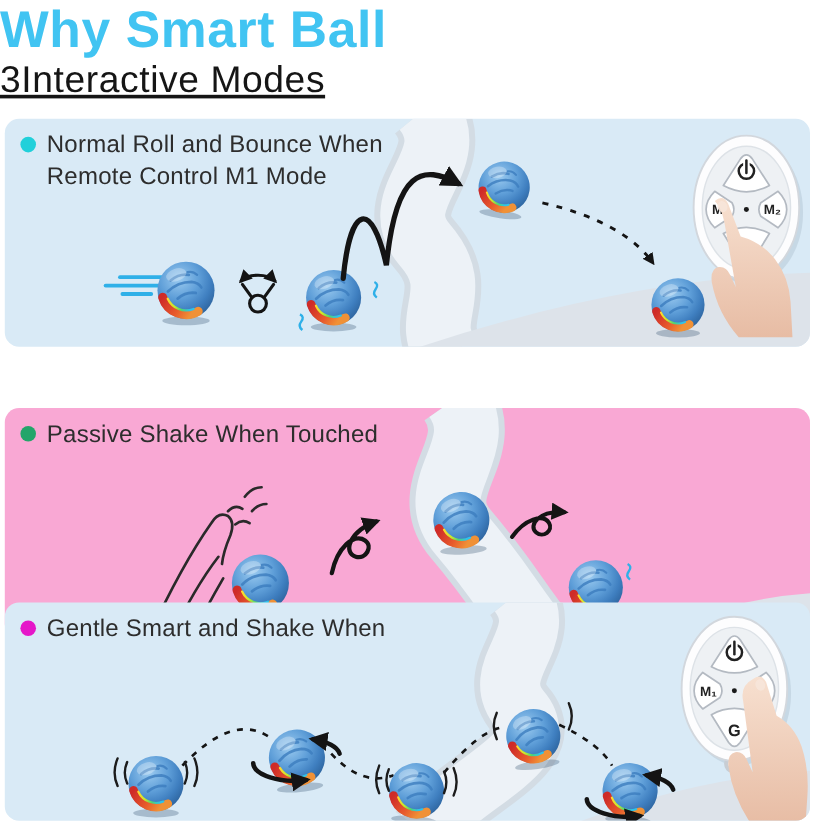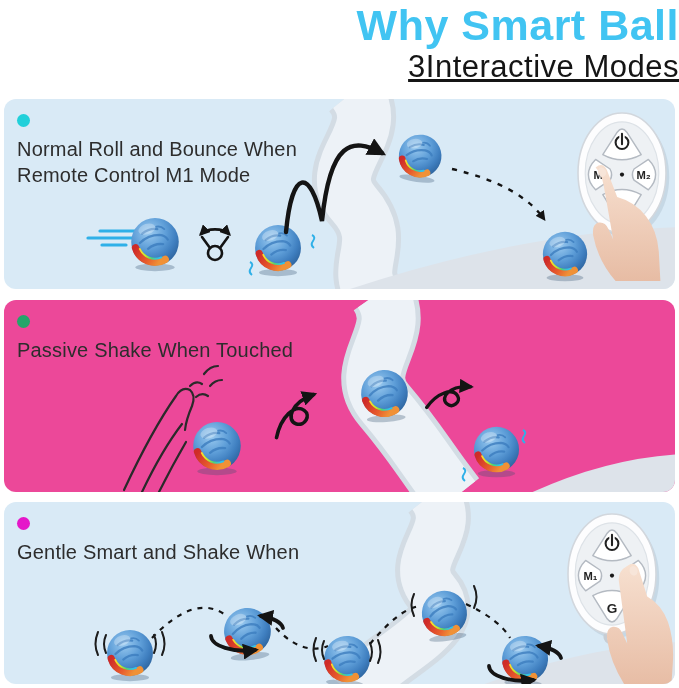--- a/index.html
+++ b/index.html
@@ -1,26 +1,26 @@
 <!DOCTYPE html>
 <html><head>
 <meta charset="utf-8">
 <style>
   html,body{margin:0;padding:0;background:#ffffff;}
   body{width:679px;height:688px;font-family:"Liberation Sans","DejaVu Sans",sans-serif;}
   .stage{position:relative;width:679px;height:688px;overflow:hidden;background:#fff;}
-  .header{position:absolute;top:0;left:0;width:679px;height:90px;text-align:right;}
+  .header{position:absolute;top:0;left:0;width:679px;height:90px;text-align:left;}
   .title{margin:0;padding-top:2px;font-size:43px;font-weight:bold;letter-spacing:.5px;color:#41c4f2;line-height:46px;}
   .subtitle{margin:0;font-size:31px;font-weight:400;color:#151515;line-height:38px;letter-spacing:.5px;}
   .panel{position:absolute;left:4px;width:671px;background:#d9eaf6;border-radius:12px;overflow:hidden;}
   .panel.p1{top:99px;height:190px;}
   .panel.p2{top:300px;height:192px;}
   .panel.p3{top:502px;height:182px;}
   .art{position:absolute;top:0;left:0;}
-  .panel-label{position:absolute;top:9px;left:13px;display:flex;gap:9px;align-items:flex-start;flex-direction:column;}
+  .panel-label{position:absolute;top:9px;left:13px;display:flex;gap:9px;align-items:flex-start;}
   .bullet{width:13px;height:13px;border-radius:50%;margin-top:6px;flex:0 0 auto;}
   .label-lines{font-size:20px;color:#2d2d2d;line-height:26px;letter-spacing:.2px;}
   .label-lines span{display:block;}
   .rlabel{font-weight:bold;fill:#222;font-family:"Liberation Sans","DejaVu Sans",sans-serif;}
   svg text{user-select:none;}
 </style>
 </head>
 <body>
 
 <svg width="0" height="0" style="position:absolute" aria-hidden="true">
@@ -145,21 +145,21 @@
     </svg>
     <div class="panel-label">
       <span class="bullet" style="background: rgb(33, 208, 218);"></span>
       <div class="label-lines">
         <span>Normal Roll and Bounce When</span>
         <span>Remote Control M1 Mode</span>
       </div>
     </div>
   </section>
 
-  <section class="panel p2" style="background: #ec4899;">
+  <section class="panel p2" style="background: #f9a8d4; margin-top: 40px;">
     <svg class="art" width="671" height="192">
       <path d="M 376,-8 C 406,35 346,65 380,105 C 414,145 420,160 450,198" stroke="#d3dce4" stroke-width="64" fill="none"></path>
       <path d="M 376,-8 C 406,35 346,65 380,105 C 414,145 420,160 450,198" stroke="#edf2f7" stroke-width="54" fill="none"></path>
       <path d="M 520,196 Q 600,158 678,154 L 678,196 Z" fill="#dde3ea"></path>
 
       <g stroke="#2a2a2a" stroke-width="2.2" fill="none" stroke-linecap="round">
         <path d="M 120,190 Q 148,130 172,96 Q 178,86 186,90 Q 192,95 188,106 Q 182,120 181,130"></path>
         <path d="M 138,192 Q 158,150 178,124"></path>
         <path d="M 154,194 Q 168,166 182,142"></path>
         <path d="M 186,86 Q 192,80 198,84"></path>

